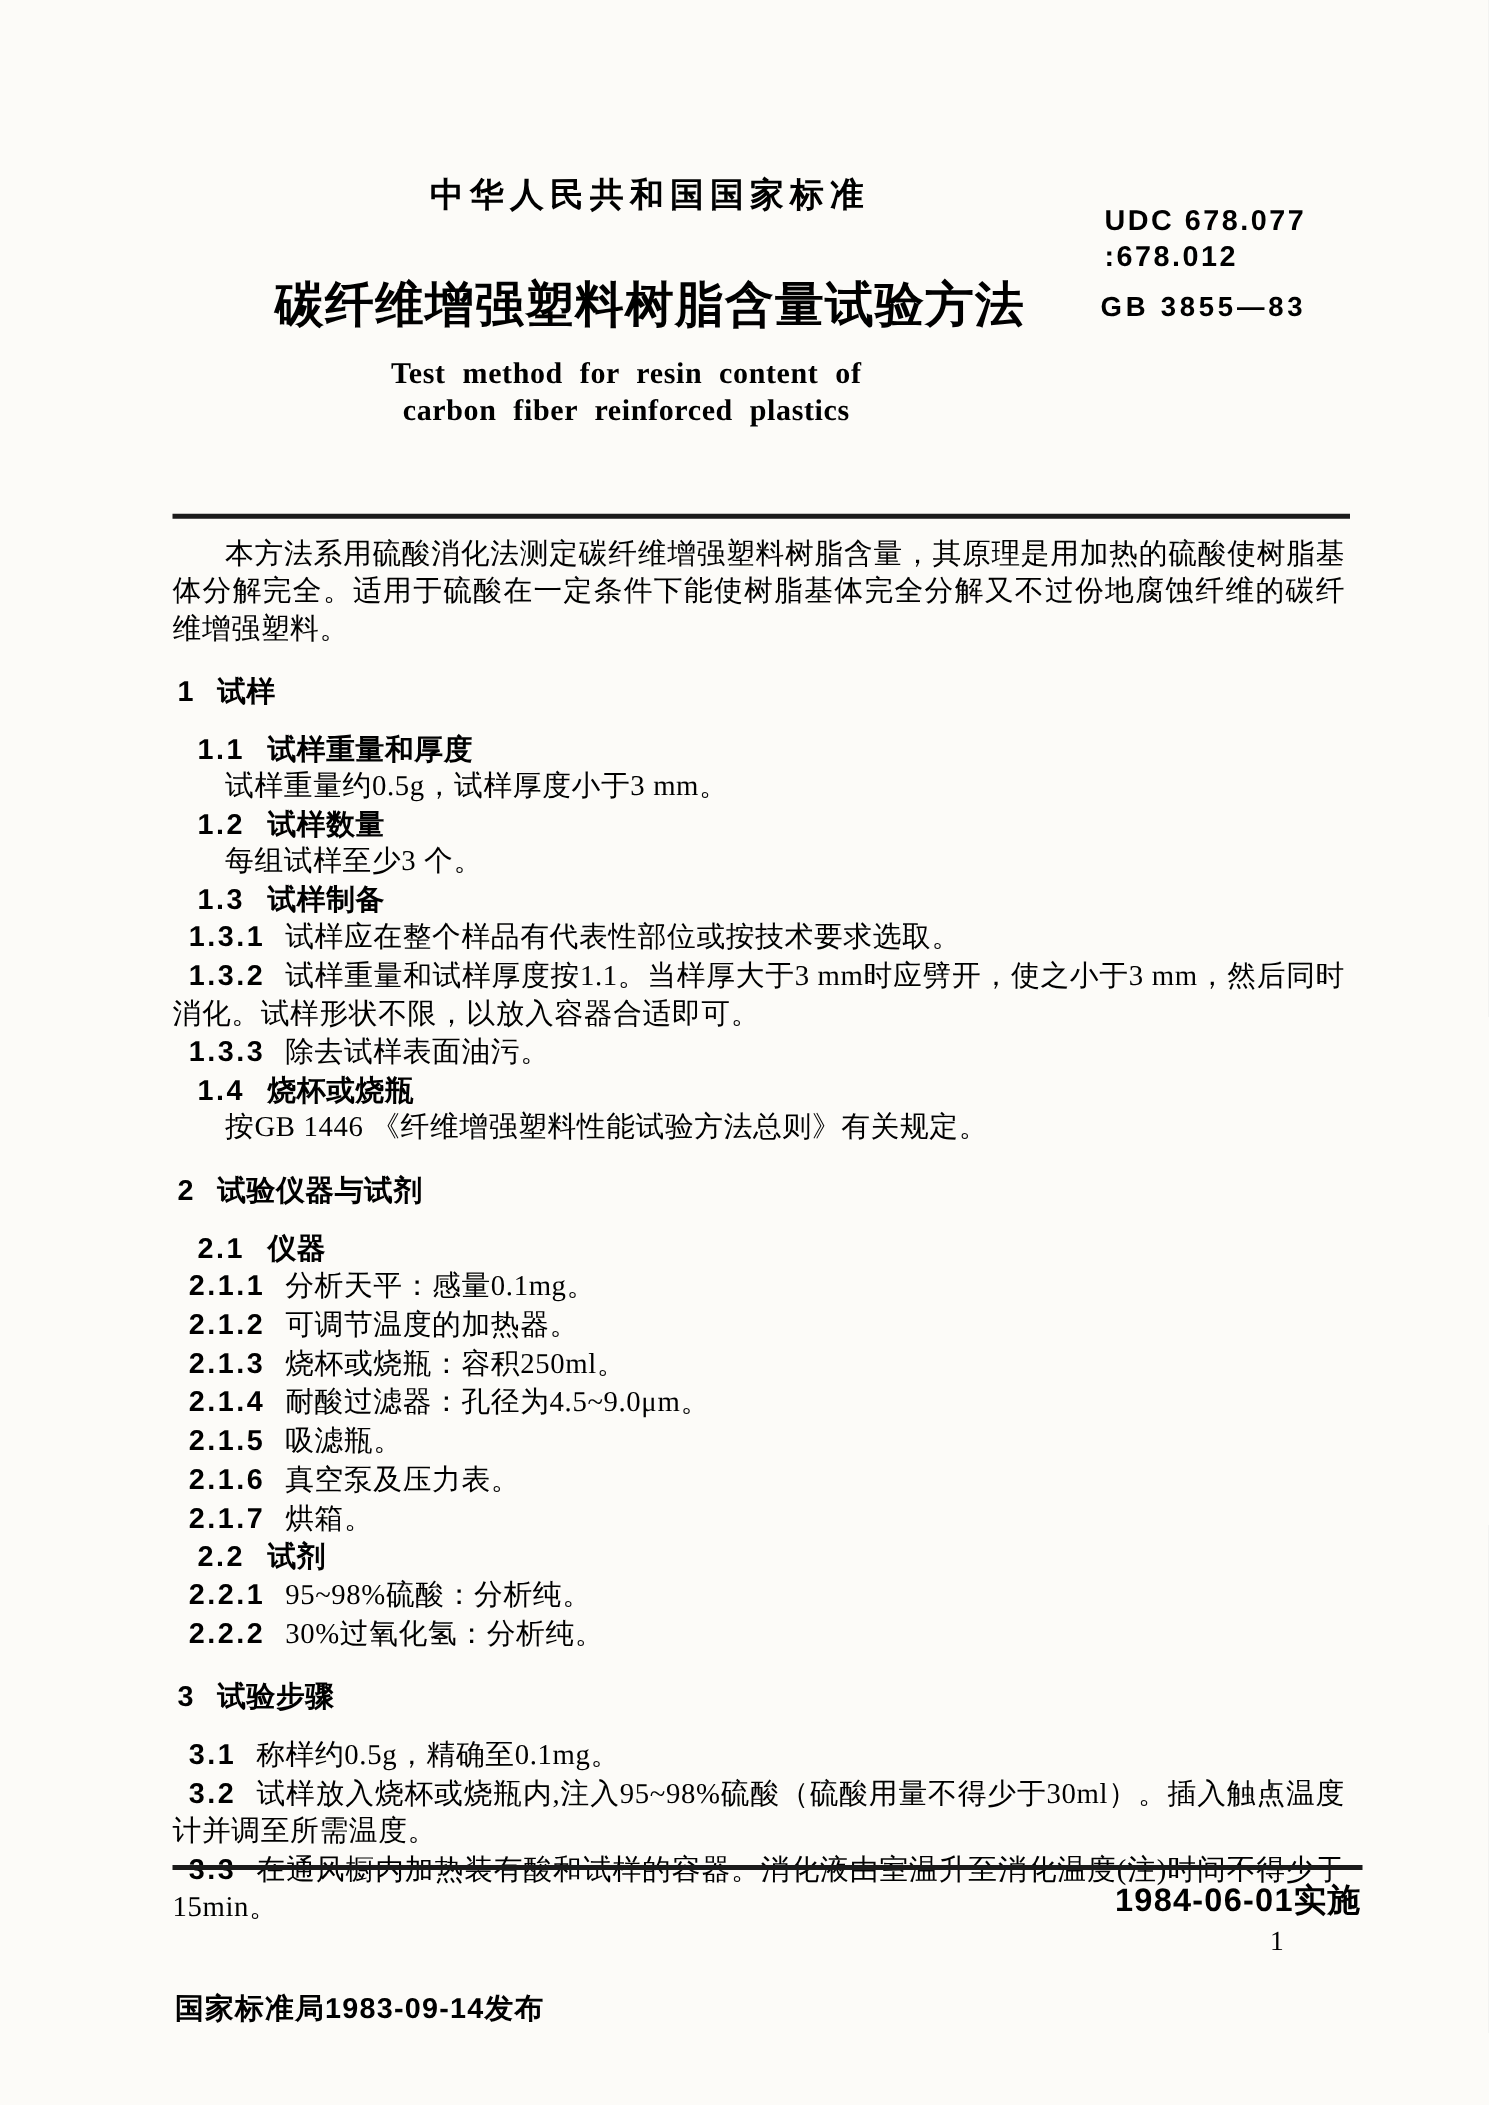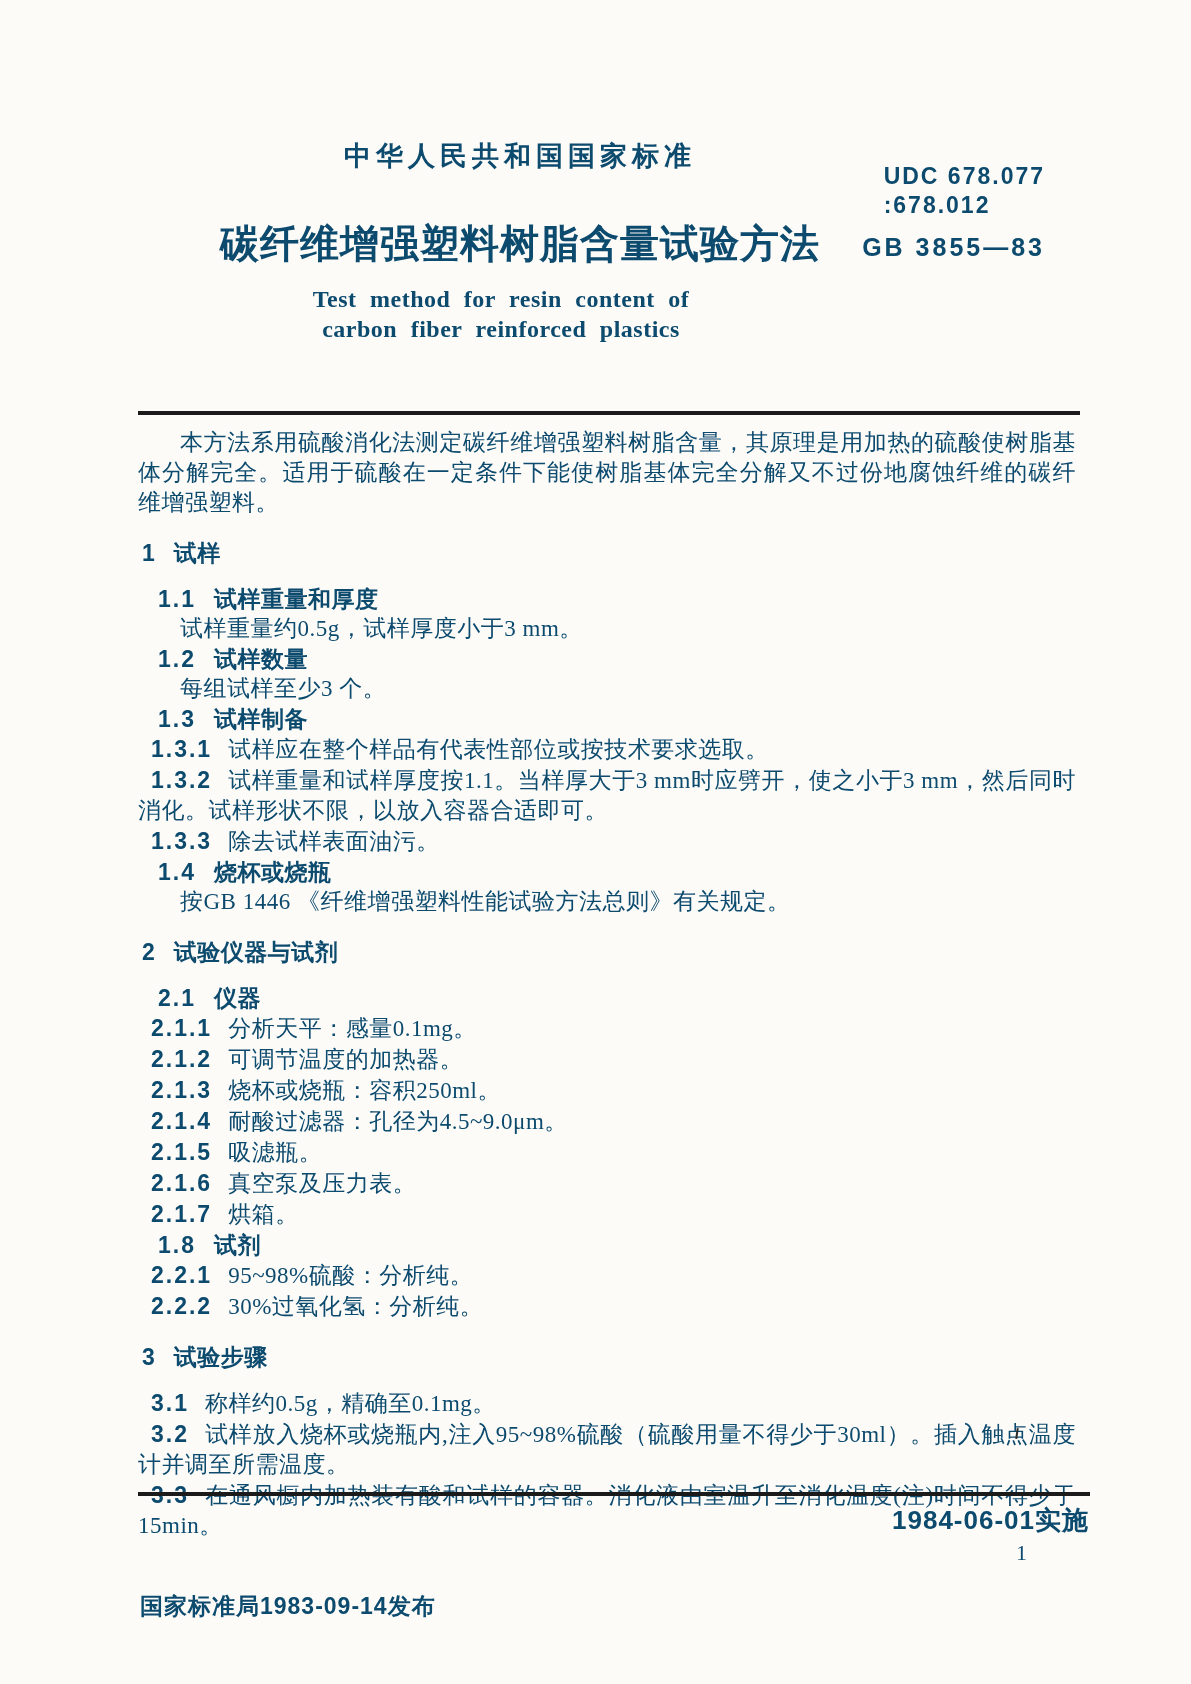--- a/index.html
+++ b/index.html
@@ -2,42 +2,42 @@
 <html lang="zh"><head>
 <meta charset="utf-8">
 <style>
   html, body { margin: 0; padding: 0; background: #e8e8e8; }
   .page {
     position: relative;
     width: 1191px;
     height: 1684px;
     margin: 0 auto;
     background: #fcfbf8;
-    color: #0c4a6e;
+    color: #000000;
     font-family: "Liberation Serif", "DejaVu Serif", serif;
     overflow: hidden;
   }
   .hei { font-family: "Liberation Sans", "DejaVu Sans", sans-serif; font-weight: 700; }
 
   
   .std-label {
     position: absolute; top: 138px; left: 0; width: 1040px;
     text-align: center; font-size: 27px; letter-spacing: 5px;
   }
   .udc-block {
     position: absolute; top: 162px; right: 146px;
     font-size: 23px; line-height: 29px; letter-spacing: 2px;
   }
   .zh-title {
     position: absolute; top: 217px; left: 0; width: 1040px;
     text-align: center; font-size: 39px; letter-spacing: 1px;
   }
   .gb-code {
     position: absolute; top: 233px; right: 146px;
-    font-size: 25px; letter-spacing: 3px;
+    font-size: 22px; letter-spacing: 3px;
   }
   .en-title {
     position: absolute; left: 0; width: 1002px; text-align: center;
     font-size: 24px; font-weight: 700; word-spacing: 7px; letter-spacing: 0.5px;
     font-family: "Liberation Serif", "DejaVu Serif", serif;
   }
   .en-line1 { top: 286px; }
   .en-line2 { top: 316px; }
 
   .rule-top {
@@ -129,21 +129,21 @@
         <p class="para"><span class="txt">按GB 1446 《纤维增强塑料性能试验方法总则》有关规定。</span></p>
         <p class="chapter"><span class="num">2</span><span class="txt">试验仪器与试剂</span></p>
         <p class="subheading"><span class="num">2.1</span><span class="txt">仪器</span></p>
         <p class="clause"><span class="num">2.1.1</span><span class="txt">分析天平：感量0.1mg。</span></p>
         <p class="clause"><span class="num">2.1.2</span><span class="txt">可调节温度的加热器。</span></p>
         <p class="clause"><span class="num">2.1.3</span><span class="txt">烧杯或烧瓶：容积250ml。</span></p>
         <p class="clause"><span class="num">2.1.4</span><span class="txt">耐酸过滤器：孔径为4.5~9.0μm。</span></p>
         <p class="clause"><span class="num">2.1.5</span><span class="txt">吸滤瓶。</span></p>
         <p class="clause"><span class="num">2.1.6</span><span class="txt">真空泵及压力表。</span></p>
         <p class="clause"><span class="num">2.1.7</span><span class="txt">烘箱。</span></p>
-        <p class="subheading"><span class="num">1.8</span><span class="txt">试剂</span></p>
+        <p class="subheading"><span class="num">2.2</span><span class="txt">试剂</span></p>
         <p class="clause"><span class="num">2.2.1</span><span class="txt">95~98%硫酸：分析纯。</span></p>
         <p class="clause"><span class="num">2.2.2</span><span class="txt">30%过氧化氢：分析纯。</span></p>
         <p class="chapter"><span class="num">3</span><span class="txt">试验步骤</span></p>
         <p class="clause"><span class="num">3.1</span><span class="txt">称样约0.5g，精确至0.1mg。</span></p>
         <p class="clause"><span class="num">3.2</span><span class="txt">试样放入烧杯或烧瓶内,注入95~98%硫酸（硫酸用量不得少于30ml）。插入触点温度计并调至所需温度。</span></p>
         <p class="clause"><span class="num">3.3</span><span class="txt">在通风橱内加热装有酸和试样的容器。消化液由室温升至消化温度(注)时间不得少于15min。</span></p>
       </div>
   </div>
 
   <div class="rule-bottom"></div>

